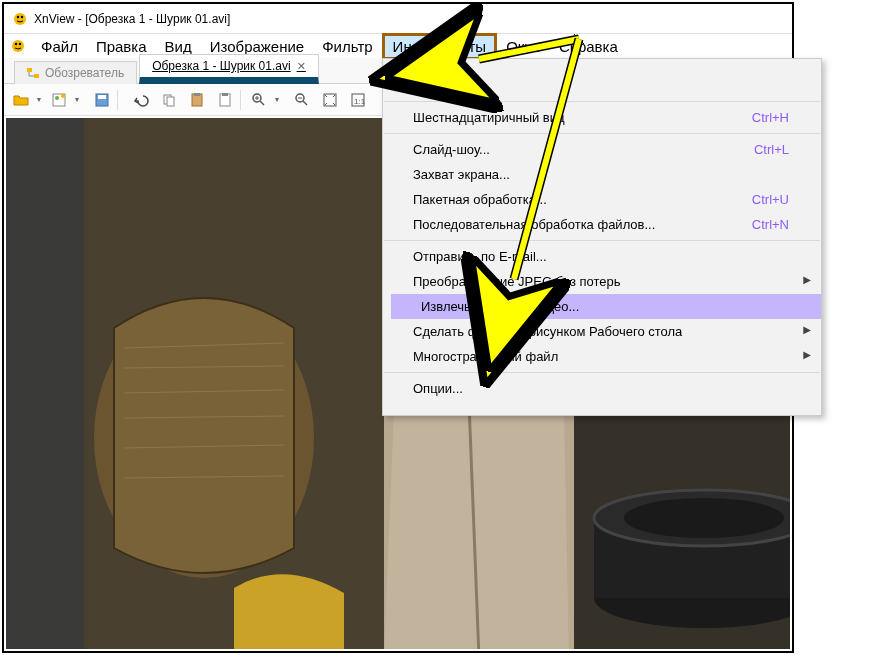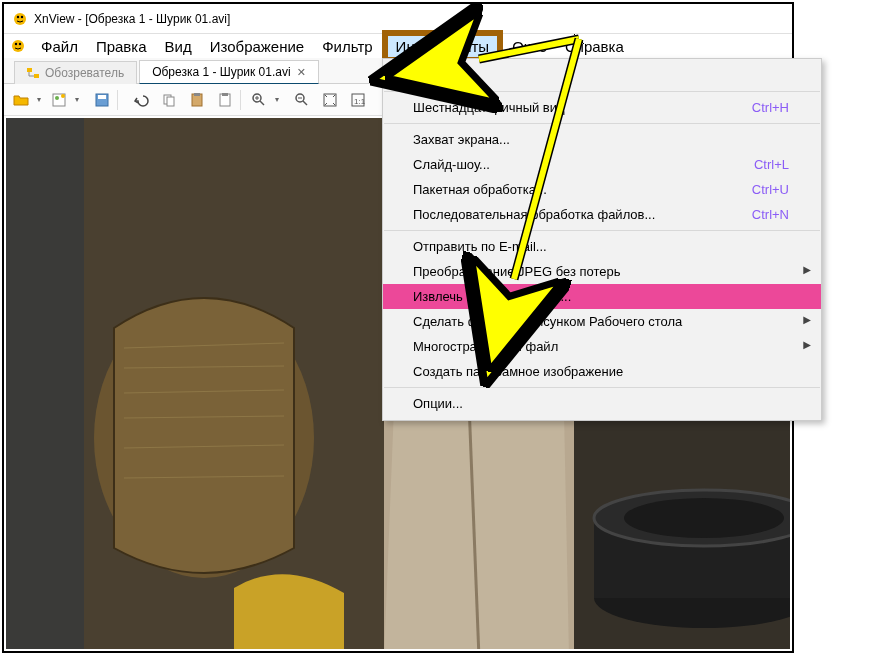--- a/index.html
+++ b/index.html
@@ -2,38 +2,38 @@
 <html><head>
 <meta charset="utf-8">
 <style>
 * { margin: 0; padding: 0; box-sizing: border-box; font-family: "Segoe UI", Tahoma, sans-serif; }
 body { background: #fff; width: 896px; height: 655px; overflow: hidden; position: relative; }
 .window { border: 2px solid #000; width: 792px; height: 651px; margin: 2px; position: relative; background: #fff; }
 .titlebar { height: 30px; display: flex; align-items: center; padding: 0 8px; border-bottom: 1px solid #e0e0e0; font-size: 12px; }
 .titlebar .app-icon { width: 16px; height: 16px; margin-right: 6px; }
 .menubar { height: 24px; display: flex; align-items: center; padding: 0 6px; font-size: 15px; gap: 0; }
 .menubar .mitem { padding: 3px 9px; cursor: default; }
-.menubar .mitem.active { background: #cce8ff; border: 6px solid #a16207; padding: 2px 8px; }
+.menubar .mitem.active { background: #cce8ff; border: 3px solid #a16207; padding: 2px 8px; }
 .menubar .app-icon { width: 16px; height: 16px; margin-right: 6px; }
 .tabbar { height: 26px; display: flex; align-items: flex-end; padding-left: 10px; border-bottom: 1px solid #d0d0d0; background: #f8f8f8; }
 .tab { padding: 4px 12px; font-size: 12px; border: 1px solid #d0d0d0; border-bottom: none; background: #f0f0f0; margin-right: 2px; position: relative; top: 1px; display: flex; align-items: center; gap: 6px; }
 .tab.inactive { color: #888; }
-.tab.active { background: #fff; border-bottom: 1px solid #0c4a6e; }
+.tab.active { background: #fff; border-bottom: 7px solid #0c4a6e; text-decoration: underline; }
 .tab .close { font-size: 11px; color: #666; }
 .tabicon { width: 12px; height: 12px; }
 .toolbar { height: 32px; display: flex; align-items: center; padding: 0 6px; gap: 4px; border-bottom: 1px solid #e0e0e0; background: #fcfcfc; }
 .tbtn { width: 24px; height: 24px; display: flex; align-items: center; justify-content: flex-end; border-radius: 2px; }
 .tbtn.dd { width: 34px; justify-content: flex-start; padding-left: 3px; position: relative; }
 .tbtn.dd::after { content: "▾"; font-size: 8px; color: #666; position: absolute; right: 3px; }
 .sep { width: 1px; height: 20px; background: #ddd; margin: 0 3px; }
 .content { position: absolute; top: 114px; left: 2px; right: 2px; bottom: 2px; background: #3a3a38; overflow: hidden; }
 .photo { position: absolute; left: 78px; top: 0; width: 720px; height: 540px; }
-.dropdown { position: absolute; left: 378px; top: 54px; width: 440px; background: #f2f2f2; border: 1px solid #ccc; box-shadow: 3px 3px 6px rgba(0,0,0,0.25); font-size: 13px; padding: 4px 0; z-index: 50; }
+.dropdown { position: absolute; left: 378px; top: 54px; width: 440px; background: #f2f2f2; border: 1px solid #ccc; box-shadow: 3px 3px 6px rgba(0,0,0,0.25); font-size: 13px; padding: 14px 0; z-index: 50; }
 .dditem { padding: 5px 32px 5px 30px; display: flex; justify-content: space-between; cursor: default; position: relative; }
-.dditem.highlighted { background: #ec4899; }
+.dditem.highlighted { background: #c4b5fd; margin-left: 8px; }
 .dditem .arrow { position: absolute; right: 10px; font-size: 10px; color: #444; }
 .ddsep { height: 1px; background: #d8d8d8; margin: 3px 1px; }
 .shortcut { color: #8b5cf6; }
 .annotation-arrow { position: absolute; z-index: 100; pointer-events: none; }
 svg.icon { width: 16px; height: 16px; }
 </style>
 </head>
 <body>
 
 <div class="window">
@@ -212,27 +212,27 @@
     <div class="dditem">
         <span>Найти...</span>
       </div>
     <div class="ddsep"></div>
     <div class="dditem">
         <span>Шестнадцатиричный вид</span>
         <span class="shortcut">Ctrl+H</span>
       </div>
     <div class="ddsep"></div>
     <div class="dditem">
-        <span>Захват экрана...</span>
-      </div>
-    <div class="dditem">
         <span>Слайд-шоу...</span>
         <span class="shortcut">Ctrl+L</span>
       </div>
     <div class="dditem">
+        <span>Захват экрана...</span>
+      </div>
+    <div class="dditem">
         <span>Пакетная обработка...</span>
         <span class="shortcut">Ctrl+U</span>
       </div>
     <div class="dditem">
         <span>Последовательная обработка файлов...</span>
         <span class="shortcut">Ctrl+N</span>
       </div>
     <div class="ddsep"></div>
     <div class="dditem">
         <span>Отправить по E-mail...</span>
@@ -244,23 +244,20 @@
     <div class="dditem highlighted">
         <span>Извлечь кадры из видео...</span>
       </div>
     <div class="dditem">
         <span>Сделать фоновым рисунком Рабочего стола</span>
         <span class="arrow">▶</span>
       </div>
     <div class="dditem">
         <span>Многостраничный файл</span>
         <span class="arrow">▶</span>
-      </div>
-    <div class="dditem">
-        <span>Создать панорамное изображение</span>
       </div>
     <div class="ddsep"></div>
     <div class="dditem">
         <span>Опции...</span>
       </div>
   </div>
 
   <svg class="annotation-arrow" style="left:0;top:0;width:890px;height:400px;position:absolute" viewBox="0 0 890 400">
     <defs>
       <marker id="ah" markerWidth="18" markerHeight="16" refX="2" refY="8" orient="auto">

